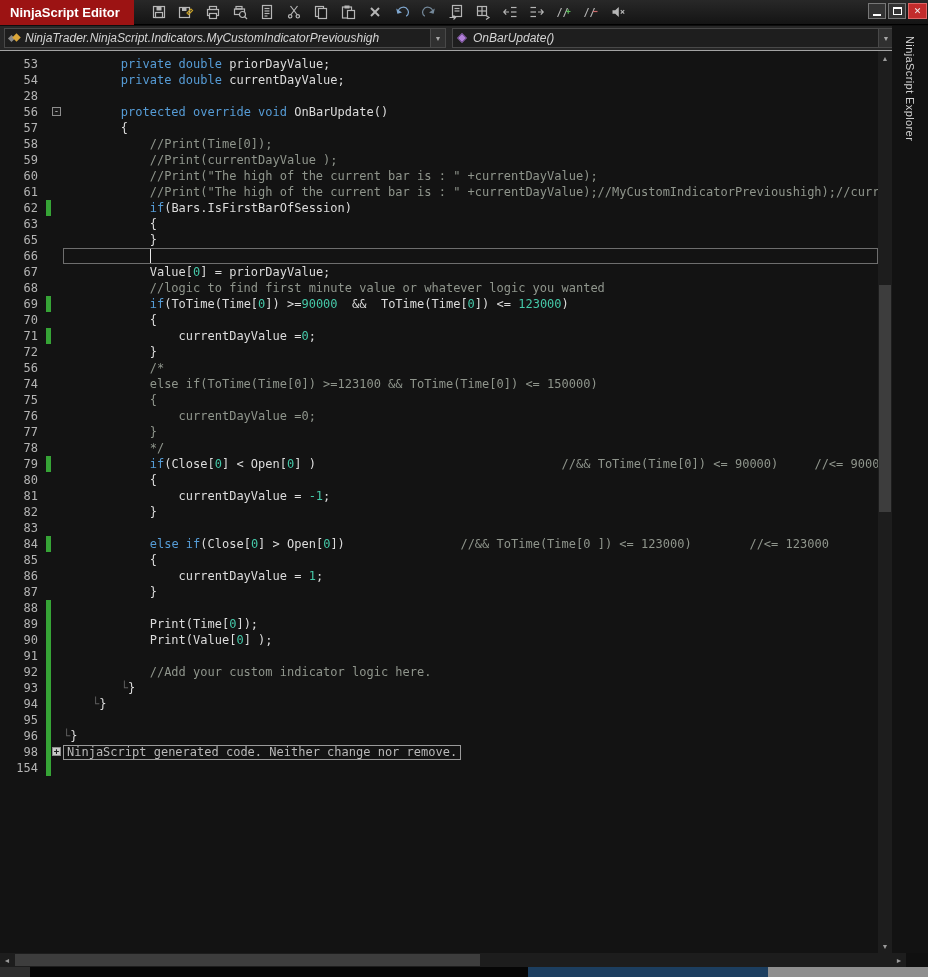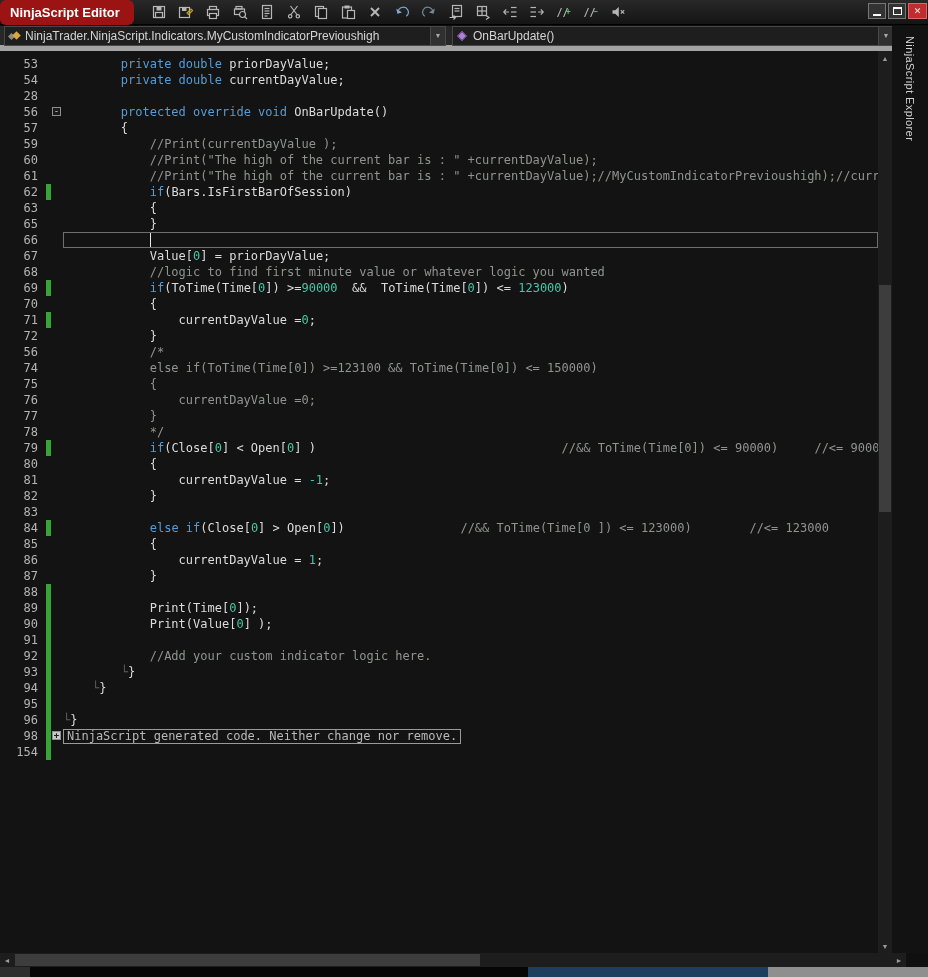--- a/index.html
+++ b/index.html
@@ -3,36 +3,36 @@
 <meta charset="utf-8">
 <style>
   * { box-sizing: border-box; margin: 0; padding: 0; }
   html,body { width: 928px; height: 977px; background:#000; font-family:"Liberation Sans",sans-serif; }
   .window { position:relative; width:928px; height:977px; background:#0e0e0e; overflow:hidden; }
 
   
   .titlebar { position:absolute; top:0; left:0; width:928px; height:25px;
     background:linear-gradient(#282828,#141414); display:flex; align-items:center; border-bottom:1px solid #000; }
   .title-block { height:25px; line-height:25px; padding:0 14px 0 10px; background:var(--accent,#9c1313);
-    color:#fff; font-size:13px; font-weight:bold; white-space:nowrap;border-radius:6px; }
+    color:#fff; font-size:13px; font-weight:bold; white-space:nowrap; }
   .toolbar { display:flex; align-items:center; margin-left:16px; gap:9px; }
   .tb-btn { width:18px; height:18px; display:flex; align-items:center; justify-content:center; }
   .tb-icon { display:flex; }
   .tb-icon svg * { stroke:#b6b6b6; fill:none; stroke-width:1.2; }
   .tb-icon svg .f { fill:#b6b6b6; stroke:none; }
   .win-controls { position:absolute; right:1px; top:3px; display:flex; gap:2px; }
   .wbtn { width:18px; height:16px; background:#333; border:1px solid #777; color:#eee;
     display:flex; align-items:center; justify-content:center; font-size:9px; line-height:1; }
   .wbtn.close { background:#c22c2c; border-color:#d66; width:19px; }
   .gmin { width:8px; height:2px; background:#fff; margin-top:8px; }
   .gmax { width:9px; height:8px; border:1px solid #fff; border-top-width:2px; }
 
   
   .combobar { position:absolute; top:26px; left:0; width:928px; height:25px; background:#272727;
-    display:flex; align-items:center; padding:0 4px; gap:6px; border-bottom:6px solid #a3a3a3; }
+    display:flex; align-items:center; padding:0 4px; gap:6px; border-bottom:1px solid #a3a3a3;font-style:italic; }
   .combo { height:20px; width:442px; background:#1e1e1e; border:1px solid #484848; display:flex; align-items:center; }
   .combo-icon { width:18px; display:flex; justify-content:center; flex:none; }
   .combo-text { flex:1; color:#d4d4d4; font-size:12px; white-space:nowrap; overflow:hidden; padding-left:2px; }
   .combo-arrow { width:15px; height:18px; flex:none; background:#303030; border-left:1px solid #484848;
     color:#a8a8a8; font-size:7px; display:flex; align-items:center; justify-content:center; }
 
   
   .explorer-strip { position:absolute; top:26px; right:0; width:36px; height:927px; background:#121212;
     display:flex; justify-content:center; align-items:flex-start; }
   .explorer-tab { writing-mode:vertical-rl; color:#d2d2d2; font-size:11px; letter-spacing:0.4px;
@@ -317,20 +317,26 @@
         </span>
         <span class="codecell"><span class="seg-p">        </span><span class="seg-k">protected</span><span class="seg-p"> </span><span class="seg-k">override</span><span class="seg-p"> </span><span class="seg-k">void</span><span class="seg-p"> OnBarUpdate()</span></span>
       </div>
       <div class="code-row">
         <span class="ln">57</span>
         <span class="chbar"></span>
         <span class="foldcol"></span>
         <span class="codecell"><span class="seg-p">        {</span></span>
       </div>
       <div class="code-row">
+        <span class="ln">58</span>
+        <span class="chbar"></span>
+        <span class="foldcol"></span>
+        <span class="codecell"><span class="seg-c">            //Print(Time[0]);</span></span>
+      </div>
+      <div class="code-row">
         <span class="ln">59</span>
         <span class="chbar"></span>
         <span class="foldcol"></span>
         <span class="codecell"><span class="seg-c">            //Print(currentDayValue );</span></span>
       </div>
       <div class="code-row">
         <span class="ln">60</span>
         <span class="chbar"></span>
         <span class="foldcol"></span>
         <span class="codecell"><span class="seg-c">            //Print("The high of the current bar is : " +currentDayValue);</span></span>

